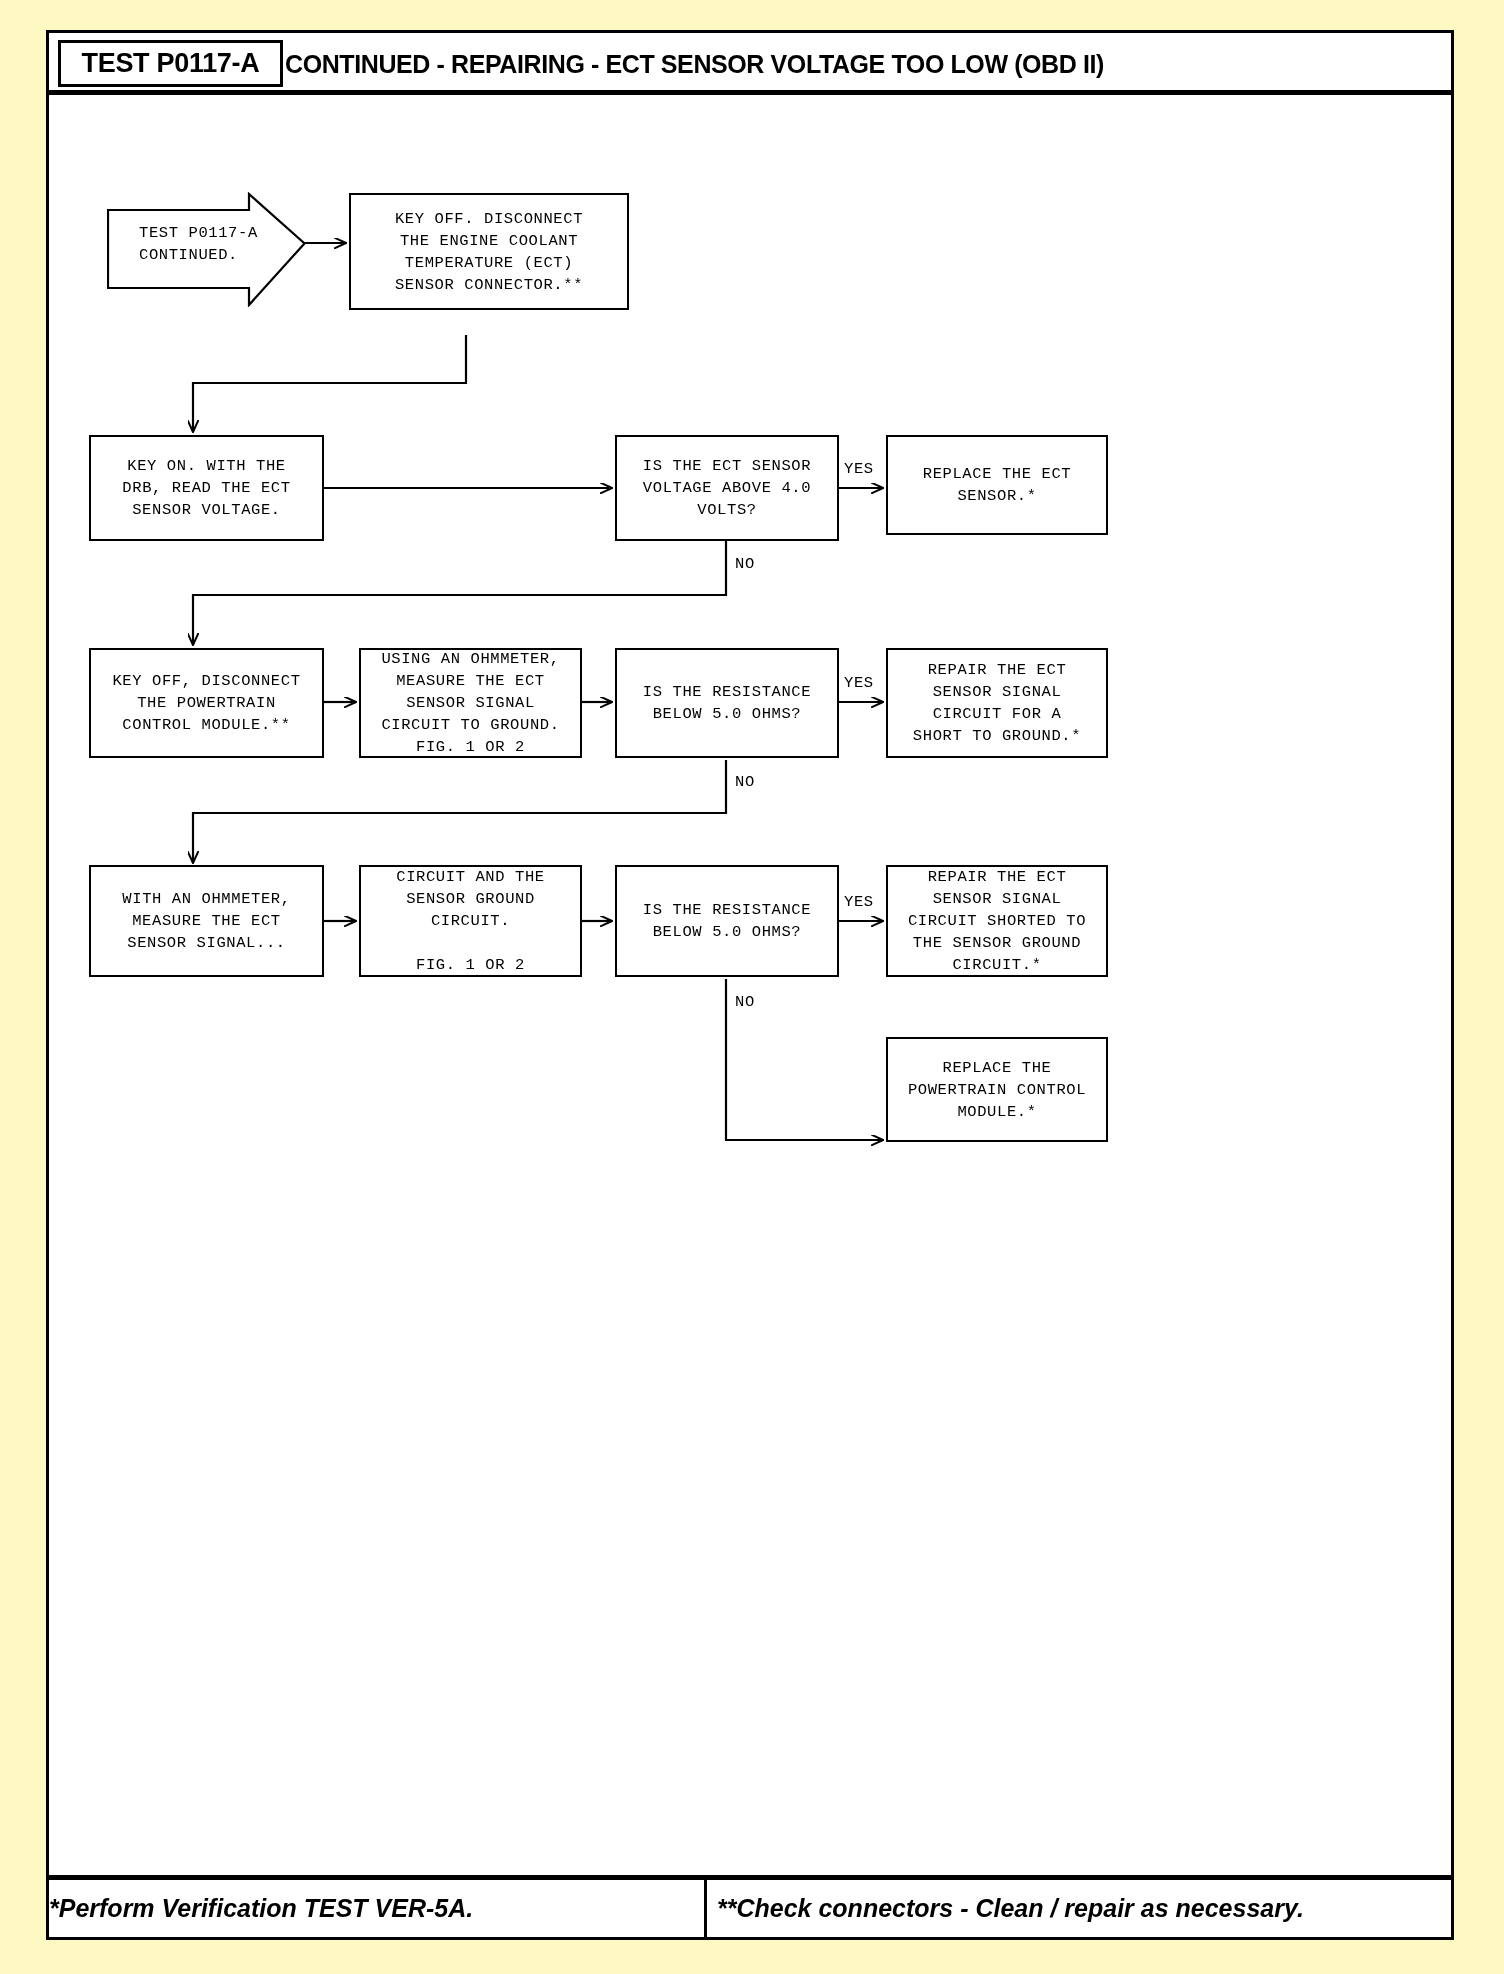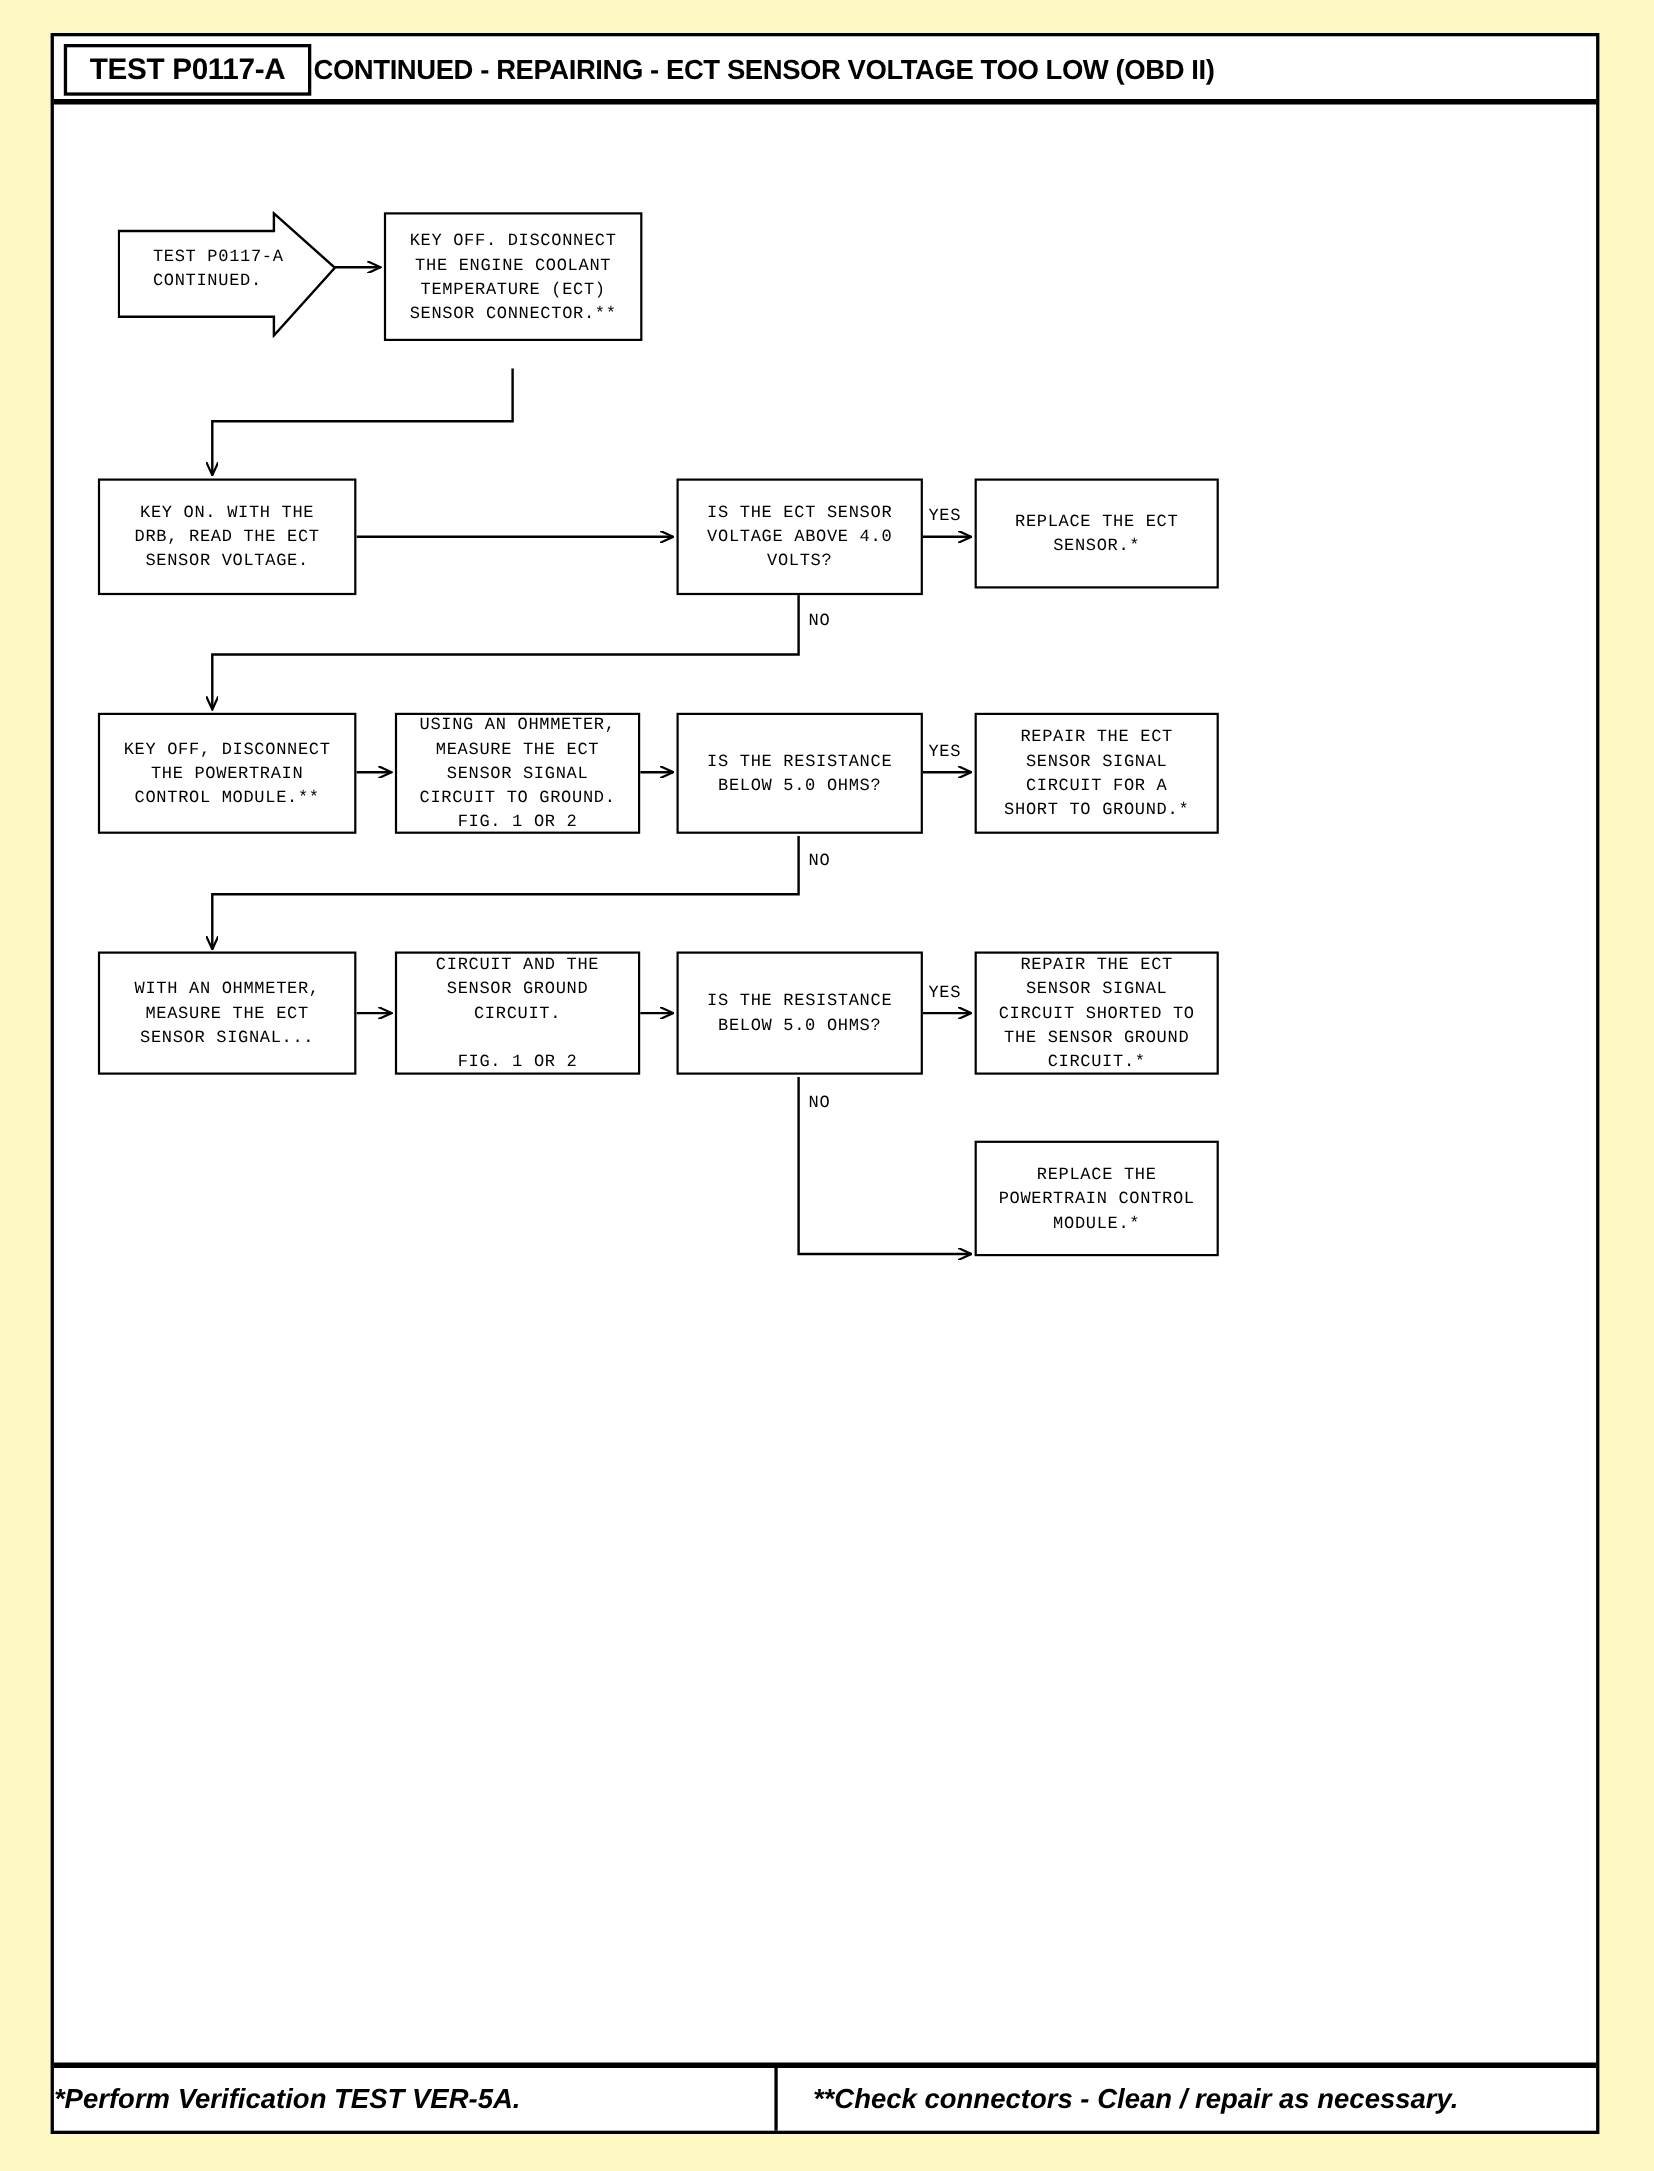--- a/index.html
+++ b/index.html
@@ -40,21 +40,21 @@
   .footer-left{
     position:absolute;left:0;top:0;width:655px;height:100%;
     display:flex;align-items:center;box-sizing:border-box;
     font-weight:bold;font-style:italic;font-size:25px;color:#000;white-space:nowrap;
   }
   .footer-div{
     position:absolute;left:655px;top:0;width:3px;height:100%;background:#000;
   }
   .footer-right{
     position:absolute;left:658px;top:0;right:0;height:100%;
-    display:flex;align-items:center;padding-left:32px;box-sizing:border-box;
+    display:flex;align-items:center;padding-left:10px;box-sizing:border-box;
     font-weight:bold;font-style:italic;font-size:25px;color:#000;white-space:nowrap;
   }
 
   
   .canvas{position:absolute;left:0;top:62px;width:100%;height:1780px;}
 
   
   .fbox{
     position:absolute;border:2px solid #000;box-sizing:border-box;background:#fff;
     display:flex;align-items:center;justify-content:center;text-align:center;
@@ -138,21 +138,21 @@
       <div class="elabel" style="left:686px;top:898px;">NO</div>
 
       <div class="banner" style="left:58px;top:97px;width:200px;height:115px;">
         <svg width="200" height="115" viewBox="0 0 200 115">
           <path d="M1,18 L142,18 L142,2 L197,51 L197,52 L142,113 L142,96 L1,96 Z" fill="#fff" stroke="#000" stroke-width="2.2" stroke-linejoin="miter"></path>
         </svg>
         <div class="btxt">TEST P0117-A
 CONTINUED.</div>
       </div>
 
-      <div class="fbox" style="left:300px;top:98px;width:235px;height:117px;text-align:center;">KEY OFF. DISCONNECT
+      <div class="fbox" style="left:300px;top:98px;width:280px;height:117px;text-align:center;">KEY OFF. DISCONNECT
 THE ENGINE COOLANT
 TEMPERATURE (ECT)
 SENSOR CONNECTOR.**</div>
 
       <div class="fbox" style="left:40px;top:340px;width:235px;height:106px;">KEY ON. WITH THE
 DRB, READ THE ECT
 SENSOR VOLTAGE.</div>
       <div class="fbox" style="left:566px;top:340px;width:224px;height:106px;">IS THE ECT SENSOR
 VOLTAGE ABOVE 4.0
 VOLTS?</div>

